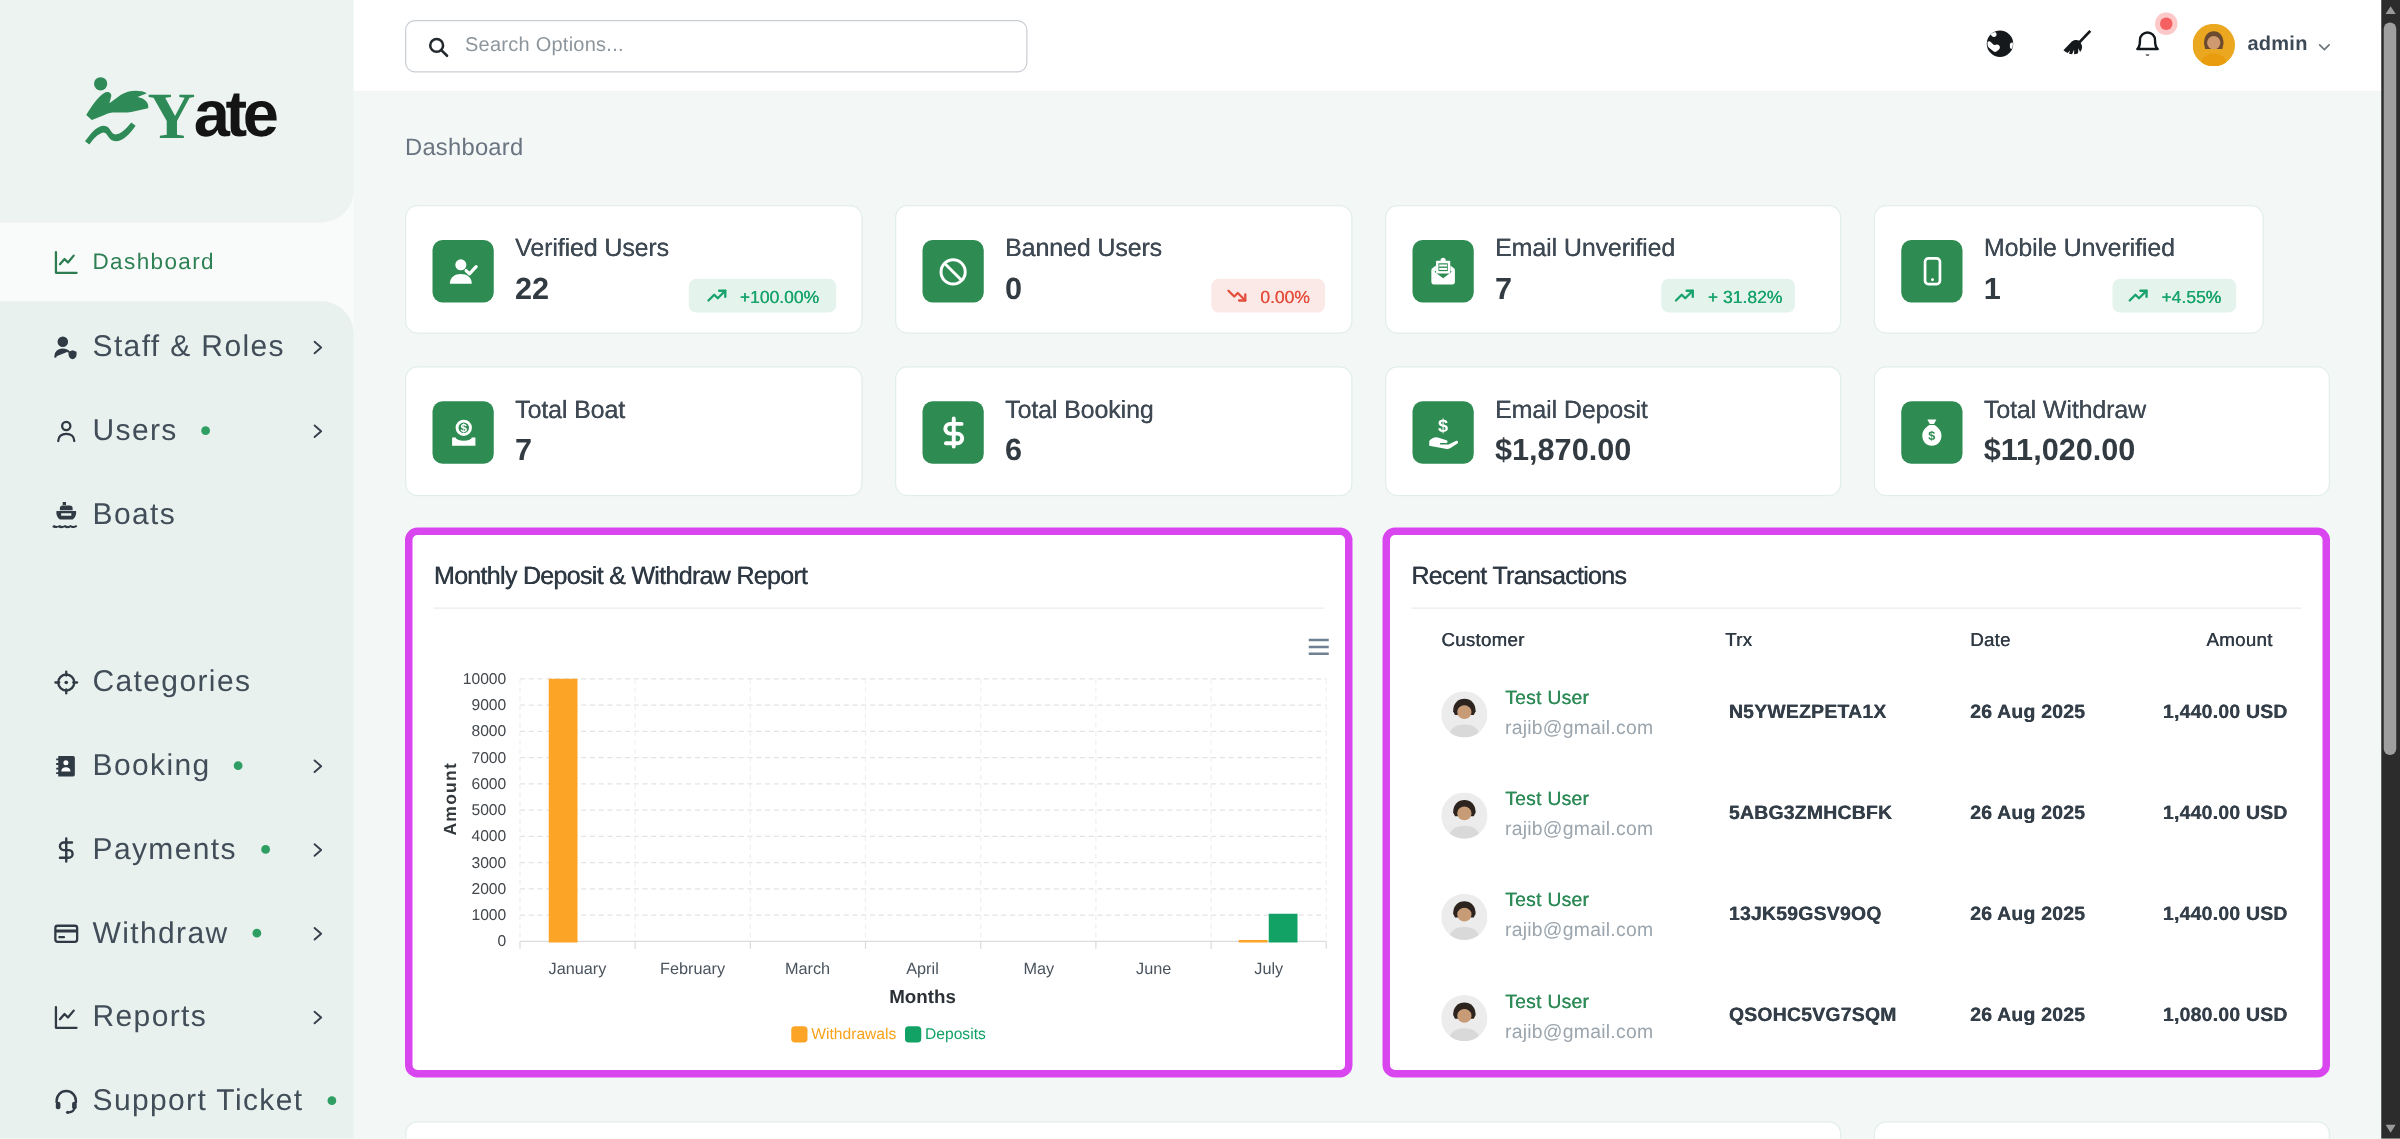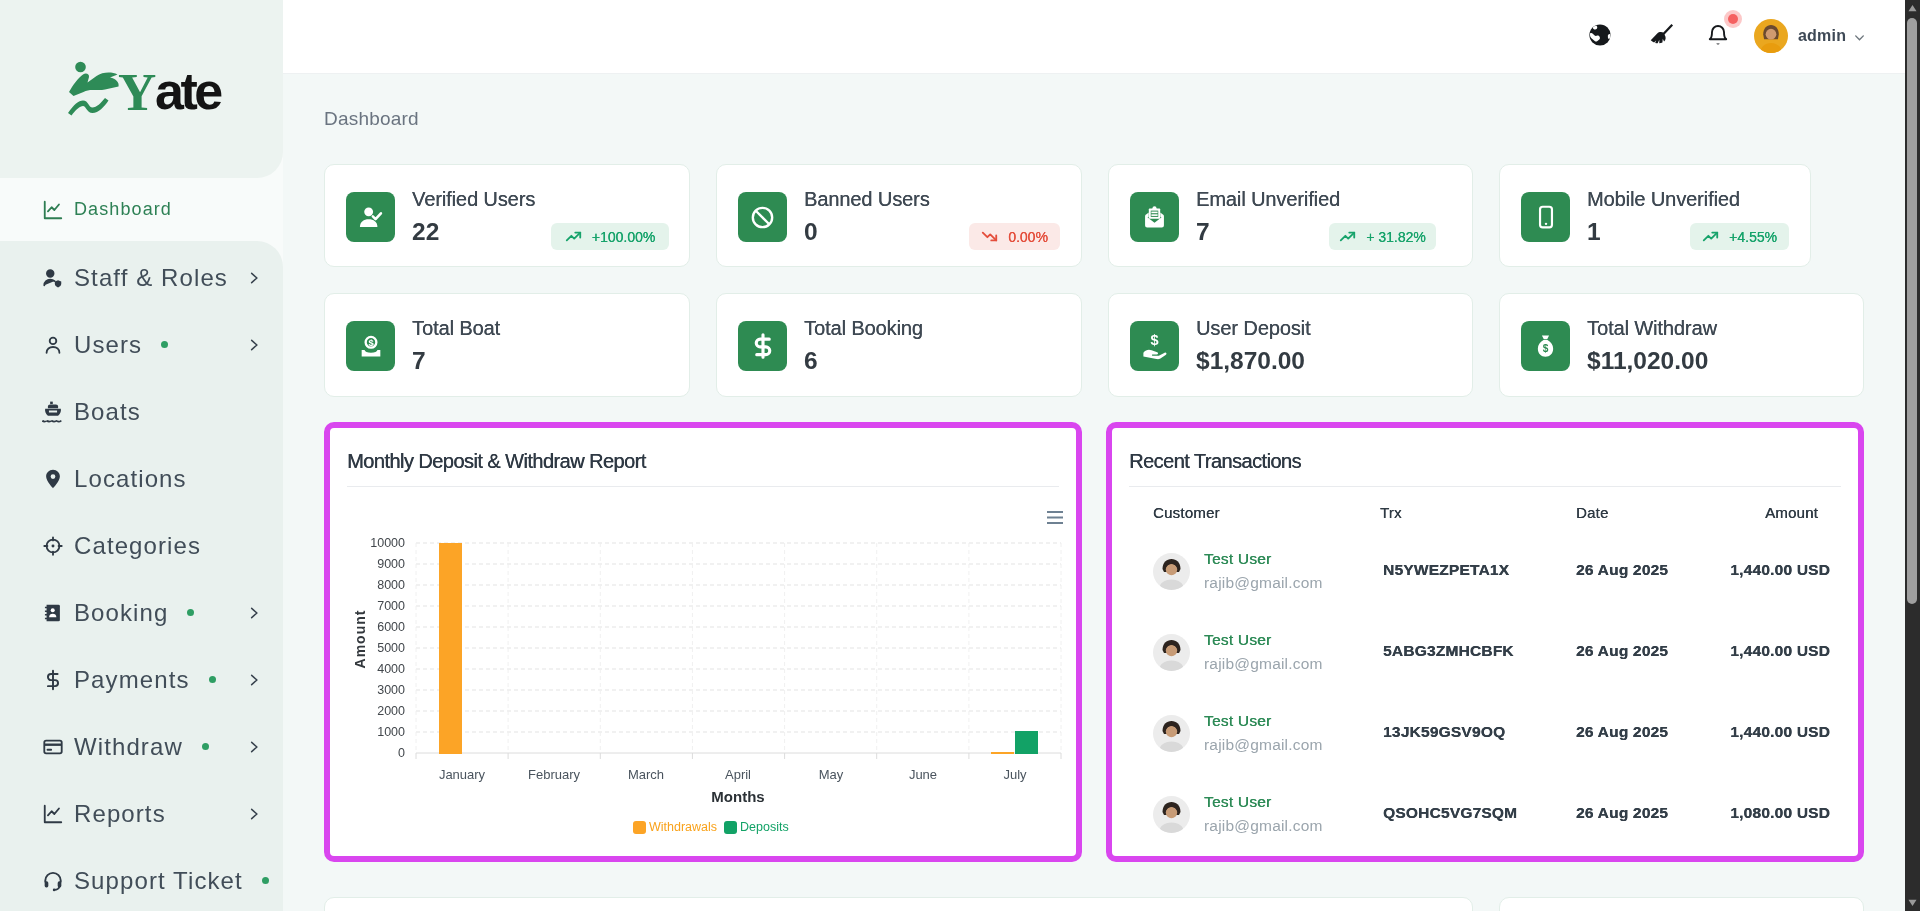--- a/index.html
+++ b/index.html
@@ -104,26 +104,20 @@
   </div>
   <div class="navitem" style="top:378px">
     <svg class="ic" viewBox="1.2 1.2 21.6 21.6" fill="#2f3a45">
       <path d="M9.2 1.8 h2.6 v2.4 h-2.6 z"></path>
       <path d="M7 6.7 c0 -1.2 .9 -2.1 2.1 -2.1 h5.8 c1.2 0 2.1 .9 2.1 2.1 v1.6 h-10 z"></path>
       <path d="M4.3 8.8 h15.4 c.5 2.6 -.6 5.2 -2.7 6.8 h-10 c-2.1 -1.6 -3.2 -4.2 -2.7 -6.8 z M8 10.6 h8 v2 h-8 z" fill-rule="evenodd"></path>
       <path d="M2.5 19.8 c1.4 1.1 2.9 1.1 4.3 .1 c1.4 1 2.9 1 4.3 0 c1.4 1 2.9 1 4.3 0 c1.4 1 2.9 1.1 4.3 -.1 l1 1.3 c-1.8 1.4 -3.8 1.5 -5.3 .5 c-1.5 1 -3.4 1 -4.9 0 c-1.5 1 -3.4 1 -4.9 0 c-1.5 1 -3.5 .9 -5.3 -.5 z"></path>
     </svg>
     <span class="lbl">Boats</span>
   </div>
-  <div class="navitem" style="top:445px">
-    <svg class="ic" viewBox="0 0 24 24" fill="#2f3a45">
-      <path fill-rule="evenodd" d="M12 2 c-4.2 0-7.5 3.2-7.5 7.3 0 5.2 7.5 12.7 7.5 12.7 s7.5-7.5 7.5-12.7 C19.5 5.2 16.2 2 12 2 z m0 9.9 a2.6 2.6 0 1 0 0-5.2 2.6 2.6 0 0 0 0 5.2 z"></path>
-    </svg>
-    <span class="lbl">Locations</span>
-  </div>
   <div class="navitem" style="top:512px">
     <svg class="ic" viewBox="0 0 24 24" fill="none" stroke="#2f3a45" stroke-width="2" stroke-linecap="round">
       <circle cx="12" cy="12" r="7"></circle>
         <path d="M12 2.5 v3.4 M12 18.1 v3.4 M2.5 12 h3.4 M18.1 12 h3.4"></path>
       <circle cx="12" cy="12" r="1.6" fill="#2f3a45" stroke="none"></circle>
     </svg>
     <span class="lbl">Categories</span>
   </div>
   <div class="navitem" style="top:579px">
     <svg class="ic" viewBox="0 0 24 24" fill="#2f3a45">
@@ -177,20 +171,27 @@
       <rect x="17.1" y="12.4" width="4" height="6.6" rx="1.8"></rect>
       <path d="M19 18.8 c-.9 1.9 -2.8 2.9 -5.4 3" fill="none" stroke="#2f3a45" stroke-width="1.9" stroke-linecap="round"></path>
       <circle cx="13.2" cy="21.7" r="1.4"></circle>
     </svg>
     <span class="lbl">Support Ticket</span>
       <span class="dot"></span>
   </div>
 </div>
 
 <div id="topbar">
+  <div id="search">
+    <svg width="19" height="19" viewBox="0 0 24 24" fill="none" stroke="#23292e" stroke-width="2.6" stroke-linecap="round" style="margin-left:16px">
+      <circle cx="10.5" cy="10.5" r="6.5"></circle>
+        <path d="M15.5 15.5 L21 21"></path>
+    </svg>
+    <span class="ph">Search Options...</span>
+  </div>
 
   <svg class="topic" style="left:1305px; top:23px" width="24" height="24" viewBox="0 0 24 24">
     <circle cx="12" cy="12" r="10.6" fill="#16191c"></circle>
     <g fill="#ffffff">
       <path d="M8.2 2.6 c1.2 1 1.4 2.2 .6 3.2 c-.8 1 -2.2 1 -3.2 .2 c-.6 -.5 -.9 -1.1 -.9 -1.6 c1 -.9 2.2 -1.5 3.5 -1.8 z"></path>
       <path d="M2 10.5 c.8 -.6 2 -.6 2.8 .2 l1.6 1.6 c.6 .6 1.5 .8 2.3 .5 c1.3 -.5 2.7 .1 3.1 1.4 c.3 1 0 2 -.8 2.6 l-1.9 1.4 c-.6 .5 -1.5 .5 -2.1 0 l-3.3 -2.7 c-1 -.8 -1.7 -2 -1.7 -3.4 z"></path>
       <path d="M21.2 16.2 c-.8 -.3 -1.3 -1 -1.3 -1.9 v-1.5 c0 -1 .8 -1.8 1.8 -1.8 h.5 c.1 .5 .1 1 .1 1.5 c0 1.3 -.4 2.6 -1.1 3.7 z"></path>
     </g>
   </svg>
 
@@ -337,21 +338,21 @@
   <div class="cnum" style="top:53px">6</div>
 </div>
 
 <div class="card" style="left:1108px; top:293px; width:365px; height:104px">
   <div class="sic" style="top:27px">
     <svg width="29" height="29" viewBox="0 0 24 24" fill="#fff">
       <text x="12" y="11" text-anchor="middle" font-size="12" font-weight="bold" fill="#fff" font-family="Liberation Sans">$</text>
       <path d="M2.8 17.2 c2 -2.4 4.4 -2.9 6.8 -2 l4.6 1.5 c1.2 .4 .9 1.9 -.4 1.9 H10 v1 h5.6 l4.8 -2.4 c1.2 -.6 2.1 .9 1.1 1.7 l-4.6 3 c-1 .6 -2.1 .8 -3.3 .5 L2.8 20.3 z"></path>
     </svg>
   </div>
-  <div class="ctitle" style="top:23px">User Deposit</div>
+  <div class="ctitle" style="top:23px">Email Deposit</div>
   <div class="cnum" style="top:53px">$1,870.00</div>
 </div>
 
 <div class="card" style="left:1499px; top:293px; width:365px; height:104px">
   <div class="sic" style="top:27px">
     <svg width="27" height="27" viewBox="0 0 24 24" fill="#fff">
       <path d="M8.8 2.3 h6.4 l-1.7 3.2 h-3 z"></path>
         <path d="M10.2 6.3 h3.6 c3.2 1.8 5 4.6 5 7.6 c0 4.3 -3 7.1 -6.8 7.1 c-3.8 0 -6.8 -2.8 -6.8 -7.1 c0 -3 1.8 -5.8 5 -7.6 z"></path>
       <text x="12" y="17" text-anchor="middle" font-size="9" font-weight="bold" fill="#2e8b52" font-family="Liberation Sans">$</text>
     </svg>

